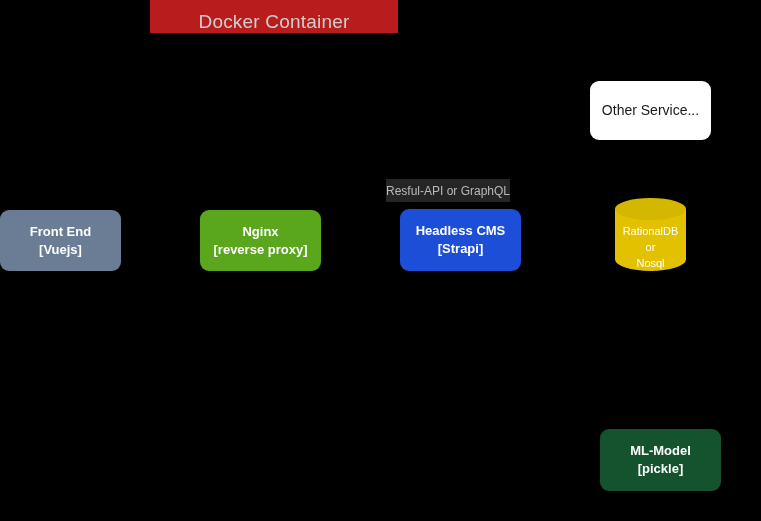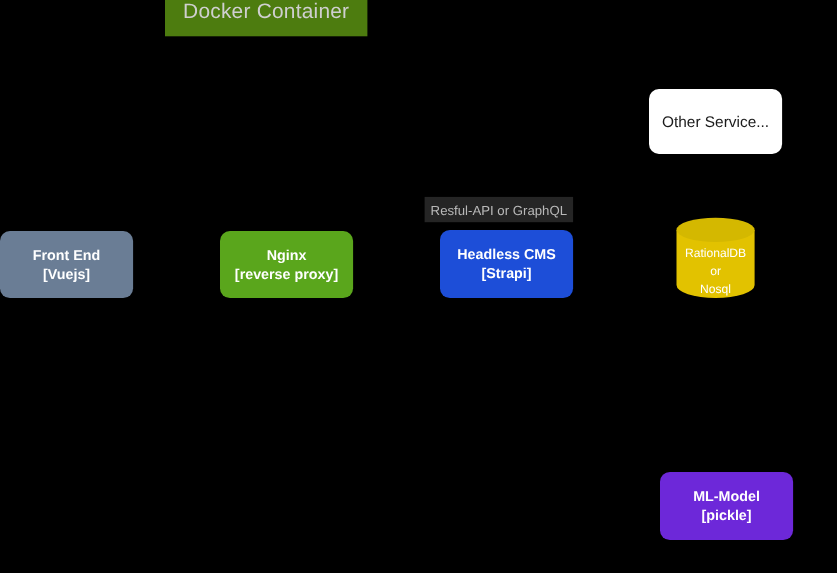--- a/index.html
+++ b/index.html
@@ -14,41 +14,41 @@
     background: #000000;
     overflow: hidden;
     font-family: "Liberation Sans", sans-serif;
   }
 
   
   .title-bar {
     position: absolute;
     left: 150px;
     top: 0px;
-    width: 184px;
+    width: 248px;
     height: 33px;
-    background: #4d7c0f;
-    display: flex;
-    align-items: flex-start;
+    background: #b91c1c;
+    display: flex;
+    align-items: flex-end;
     justify-content: center;
   }
   .title-bar-text {
     color: #cfcfcf;
     font-size: 19px;
     font-weight: 400;
     white-space: nowrap;
     letter-spacing: 0.2px;
   }
 
   
   .edge-label {
     position: absolute;
     left: 386px;
     top: 179px;
-    width: 135px;
+    width: 124px;
     height: 23px;
     background: #252525;
     display: flex;
     align-items: center;
     justify-content: center;
   }
   .edge-label-text {
     color: #b9b9b9;
     font-size: 12px;
     font-weight: 400;
@@ -95,21 +95,21 @@
   .n-mlapi {
     left: 400px; top: 319px; width: 121px; height: 62px;
     background: #bd0936;
   }
   .n-preprocess {
     left: 600px; top: 319px; width: 121px; height: 62px;
     background: #bd0936;
   }
   .n-mlmodel {
     left: 600px; top: 429px; width: 121px; height: 62px;
-    background: #6d28d9;
+    background: #14532d;
   }
 
   
   .db {
     position: absolute;
     left: 615px;
     top: 198px;
     width: 71px;
     height: 84px;
   }

